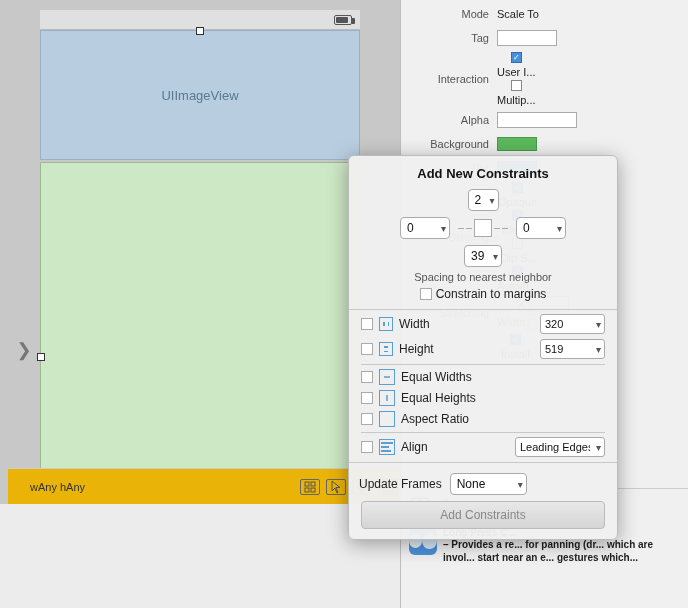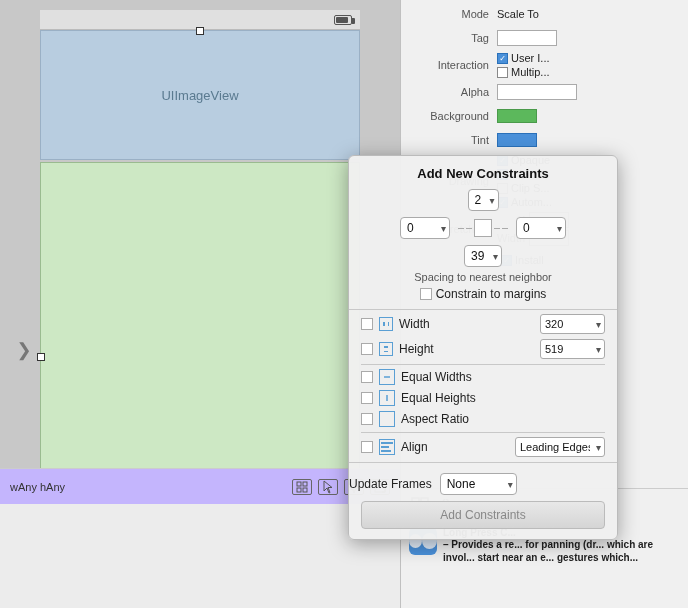--- a/index.html
+++ b/index.html
@@ -119,28 +119,28 @@
       align-items: center;
       justify-content: center;
       color: #777;
       font-size: 18px;
     }
 
     
     .bottom-bar {
       position: absolute;
       bottom: 0;
-      left: 0;
+      left: 8px;
       width: 400px;
       height: 36px;
-      background: #c4b5fd;
+      background: #eab308;
       border-top: 1px solid #ccc;
       display: flex;
       align-items: center;
-      padding: 0 10px;
+      padding: 0 22px;
       gap: 8px;
     }
 
     .size-class-label {
       font-size: 11px;
       color: #333;
       font-weight: 500;
     }
 
     .bottom-icons {
@@ -197,20 +197,21 @@
       color: #222;
       font-size: 11px;
     }
 
     .checkbox-item {
       display: flex;
       align-items: center;
       gap: 3px;
       font-size: 11px;
       color: #222;
+      flex-direction: column;
     }
 
     .cb {
       width: 11px;
       height: 11px;
       border: 1px solid #888;
       background: white;
       display: flex;
       align-items: center;
       justify-content: center;
@@ -474,21 +475,21 @@
     .separator {
       height: 1px;
       background: #c8c8c8;
       margin: 4px 0;
     }
 
     
     .update-frames-row {
       display: flex;
       align-items: center;
-      padding: 6px 0;
+      padding: 6px 10px;
       gap: 8px;
     }
 
     .update-label {
       font-size: 12px;
       color: #222;
     }
 
     
     .add-constraints-btn {

